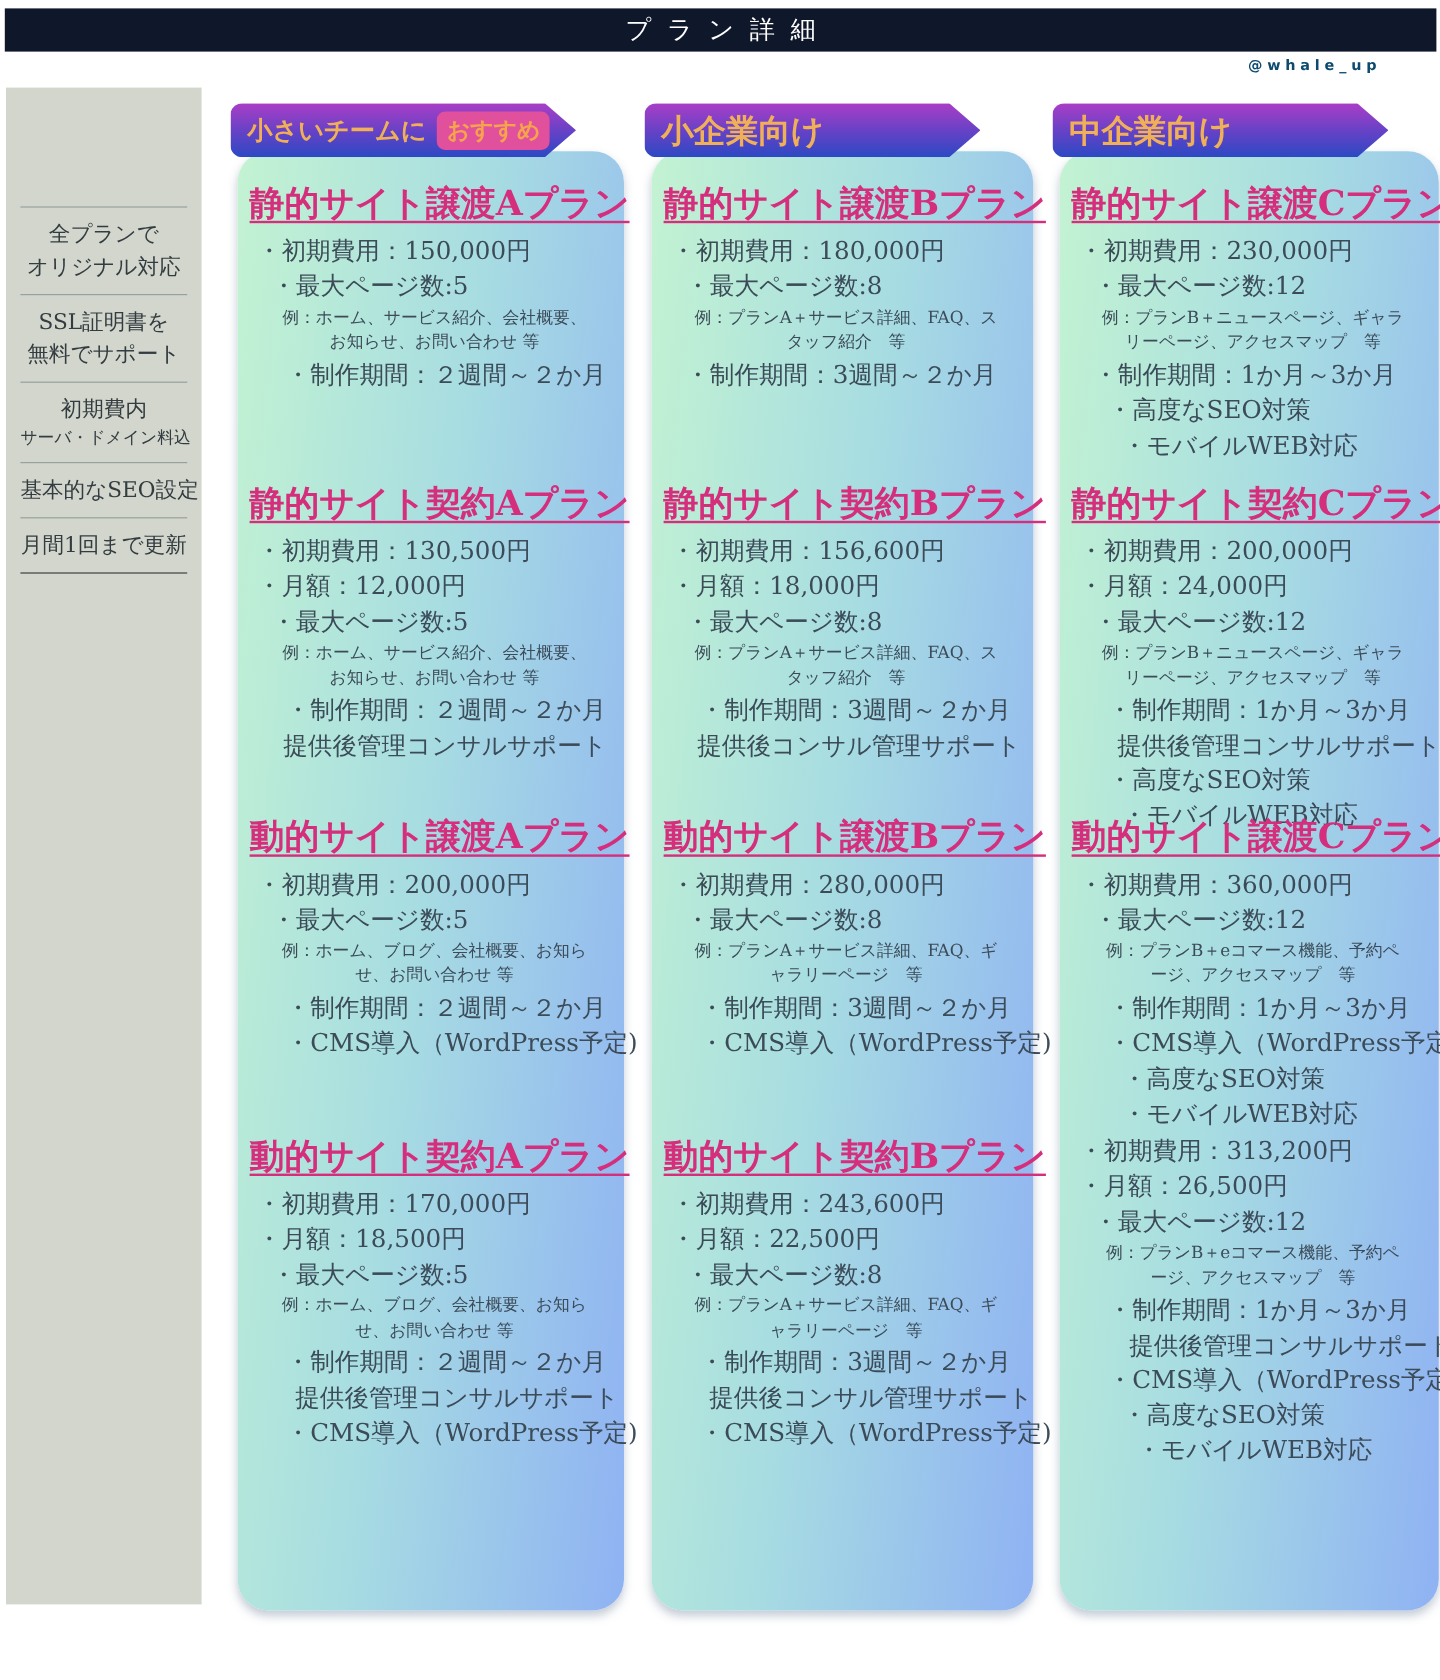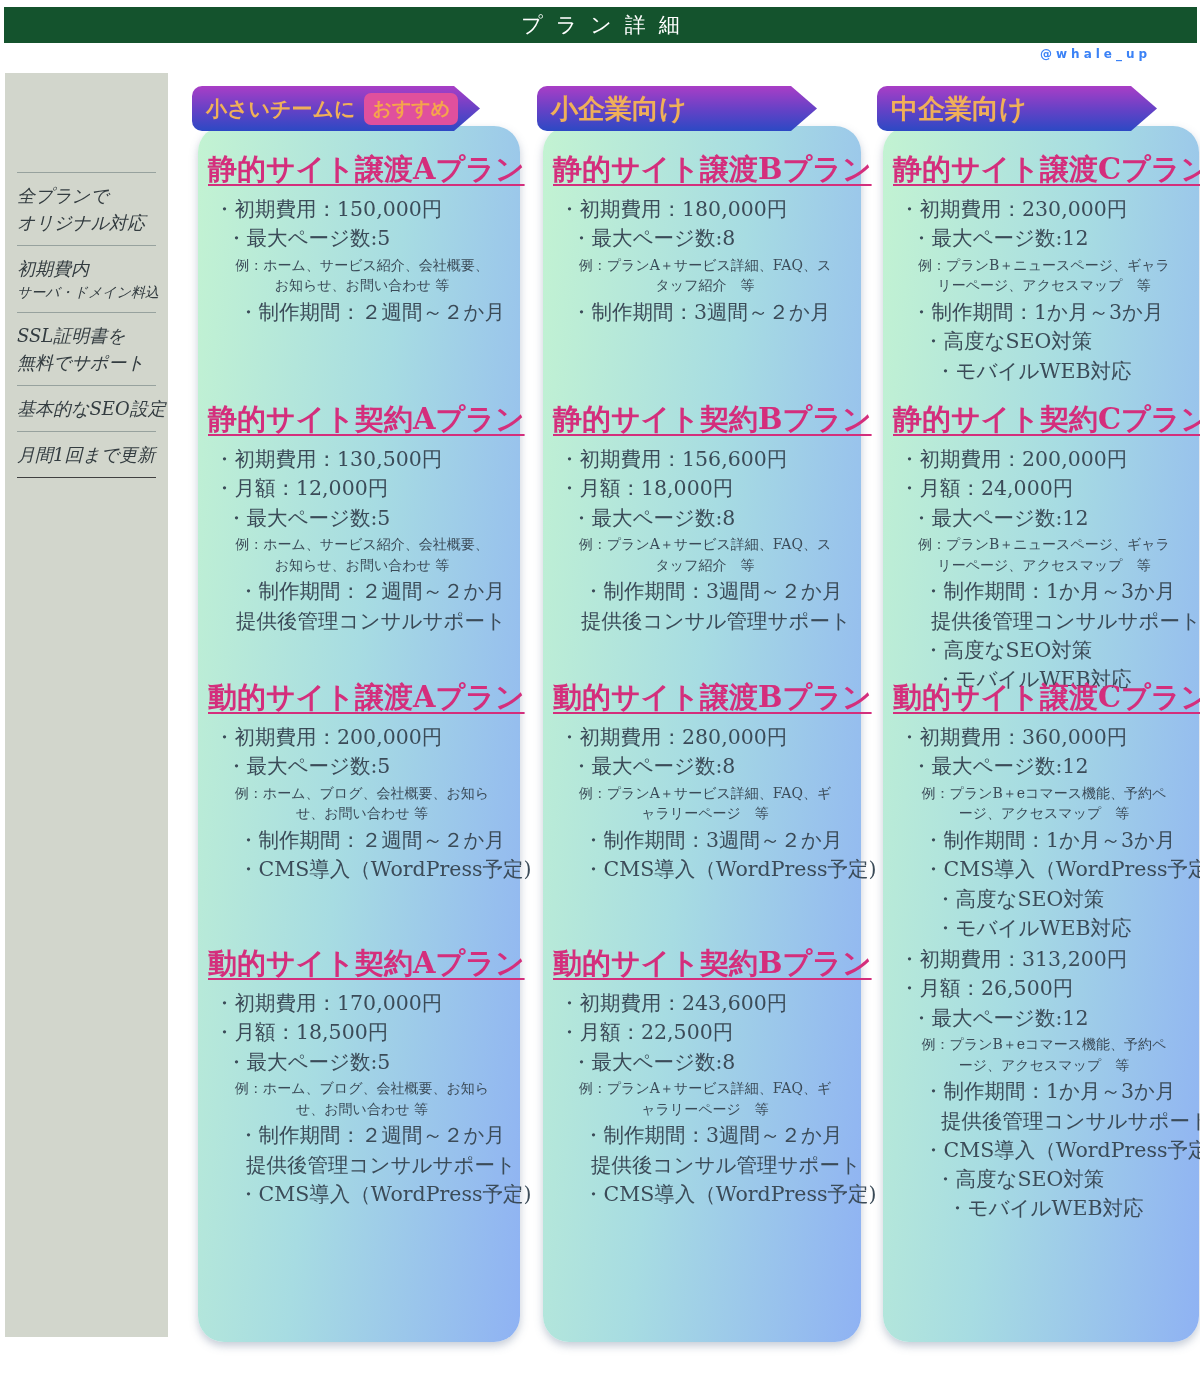--- a/index.html
+++ b/index.html
@@ -4,37 +4,37 @@
 <style>
   * { margin:0; padding:0; box-sizing:border-box; }
   html,body { width:1200px; height:1400px; background:#ffffff; }
   body { font-family:"DejaVu Serif","Liberation Serif",serif; position:relative; overflow:hidden; }
 
   .page { position:absolute; inset:0; width:1200px; height:1400px; }
 
   
   .top-banner {
     position:absolute; left:4px; top:7px; width:1193px; height:36px;
-    background:#14532d; color:#ffffff;
+    background:#0f172a; color:#ffffff;
     display:flex; align-items:center; justify-content:center;
     font-family:"DejaVu Sans","Liberation Sans",sans-serif;
     font-size:21px; letter-spacing:13px; padding-left:13px;
   }
   .credit {
     position:absolute; left:1040px; top:47px;
-    color:#3b82f6; font-family:"DejaVu Sans","Liberation Sans",sans-serif;
+    color:#0c4a6e; font-family:"DejaVu Sans","Liberation Sans",sans-serif;
     font-weight:bold; font-size:12px; letter-spacing:4px;
   }
 
   
   .sidebar {
     position:absolute; left:5px; top:73px; width:163px; height:1264px;
     background:#d2d6cc; color:#333c40; padding:99px 12px 0 12px;
   }
-  .sidebar-item { border-top:1px solid #97a29e; padding:9px 0;font-style:italic; }
+  .sidebar-item { border-top:1px solid #97a29e; text-align:center; padding:9px 0; }
   .sidebar-item:last-child { border-bottom:1px solid #404040; }
   .sidebar-line { font-size:18px; line-height:1.5; white-space:nowrap; }
   .sidebar-sub  { font-size:14px; line-height:1.5; white-space:nowrap; }
 
   
   .column { position:absolute; top:126px; height:1216px; }
   .col-0 { left:198px; width:322px; }
   .col-1 { left:543px; width:318px; }
   .col-2 { left:883px; width:316px; }
 
@@ -91,26 +91,26 @@
   <header class="top-banner">
     <span>プラン詳細</span>
   </header>
   <div class="credit">@whale_up</div>
   <aside class="sidebar" id="sidebar">
       <div class="sidebar-item">
         <div class="sidebar-line">全プランで</div>
         <div class="sidebar-line">オリジナル対応</div>
       </div>
       <div class="sidebar-item">
+        <div class="sidebar-line">SSL証明書を</div>
+        <div class="sidebar-line">無料でサポート</div>
+      </div>
+      <div class="sidebar-item">
         <div class="sidebar-line">初期費内</div>
         <div class="sidebar-sub">サーバ・ドメイン料込</div>
-      </div>
-      <div class="sidebar-item">
-        <div class="sidebar-line">SSL証明書を</div>
-        <div class="sidebar-line">無料でサポート</div>
       </div>
       <div class="sidebar-item">
         <div class="sidebar-line">基本的なSEO設定</div>
       </div>
       <div class="sidebar-item">
         <div class="sidebar-line">月間1回まで更新</div>
       </div>
     </aside>
   <main id="columns">
       <div class="column col-0">

